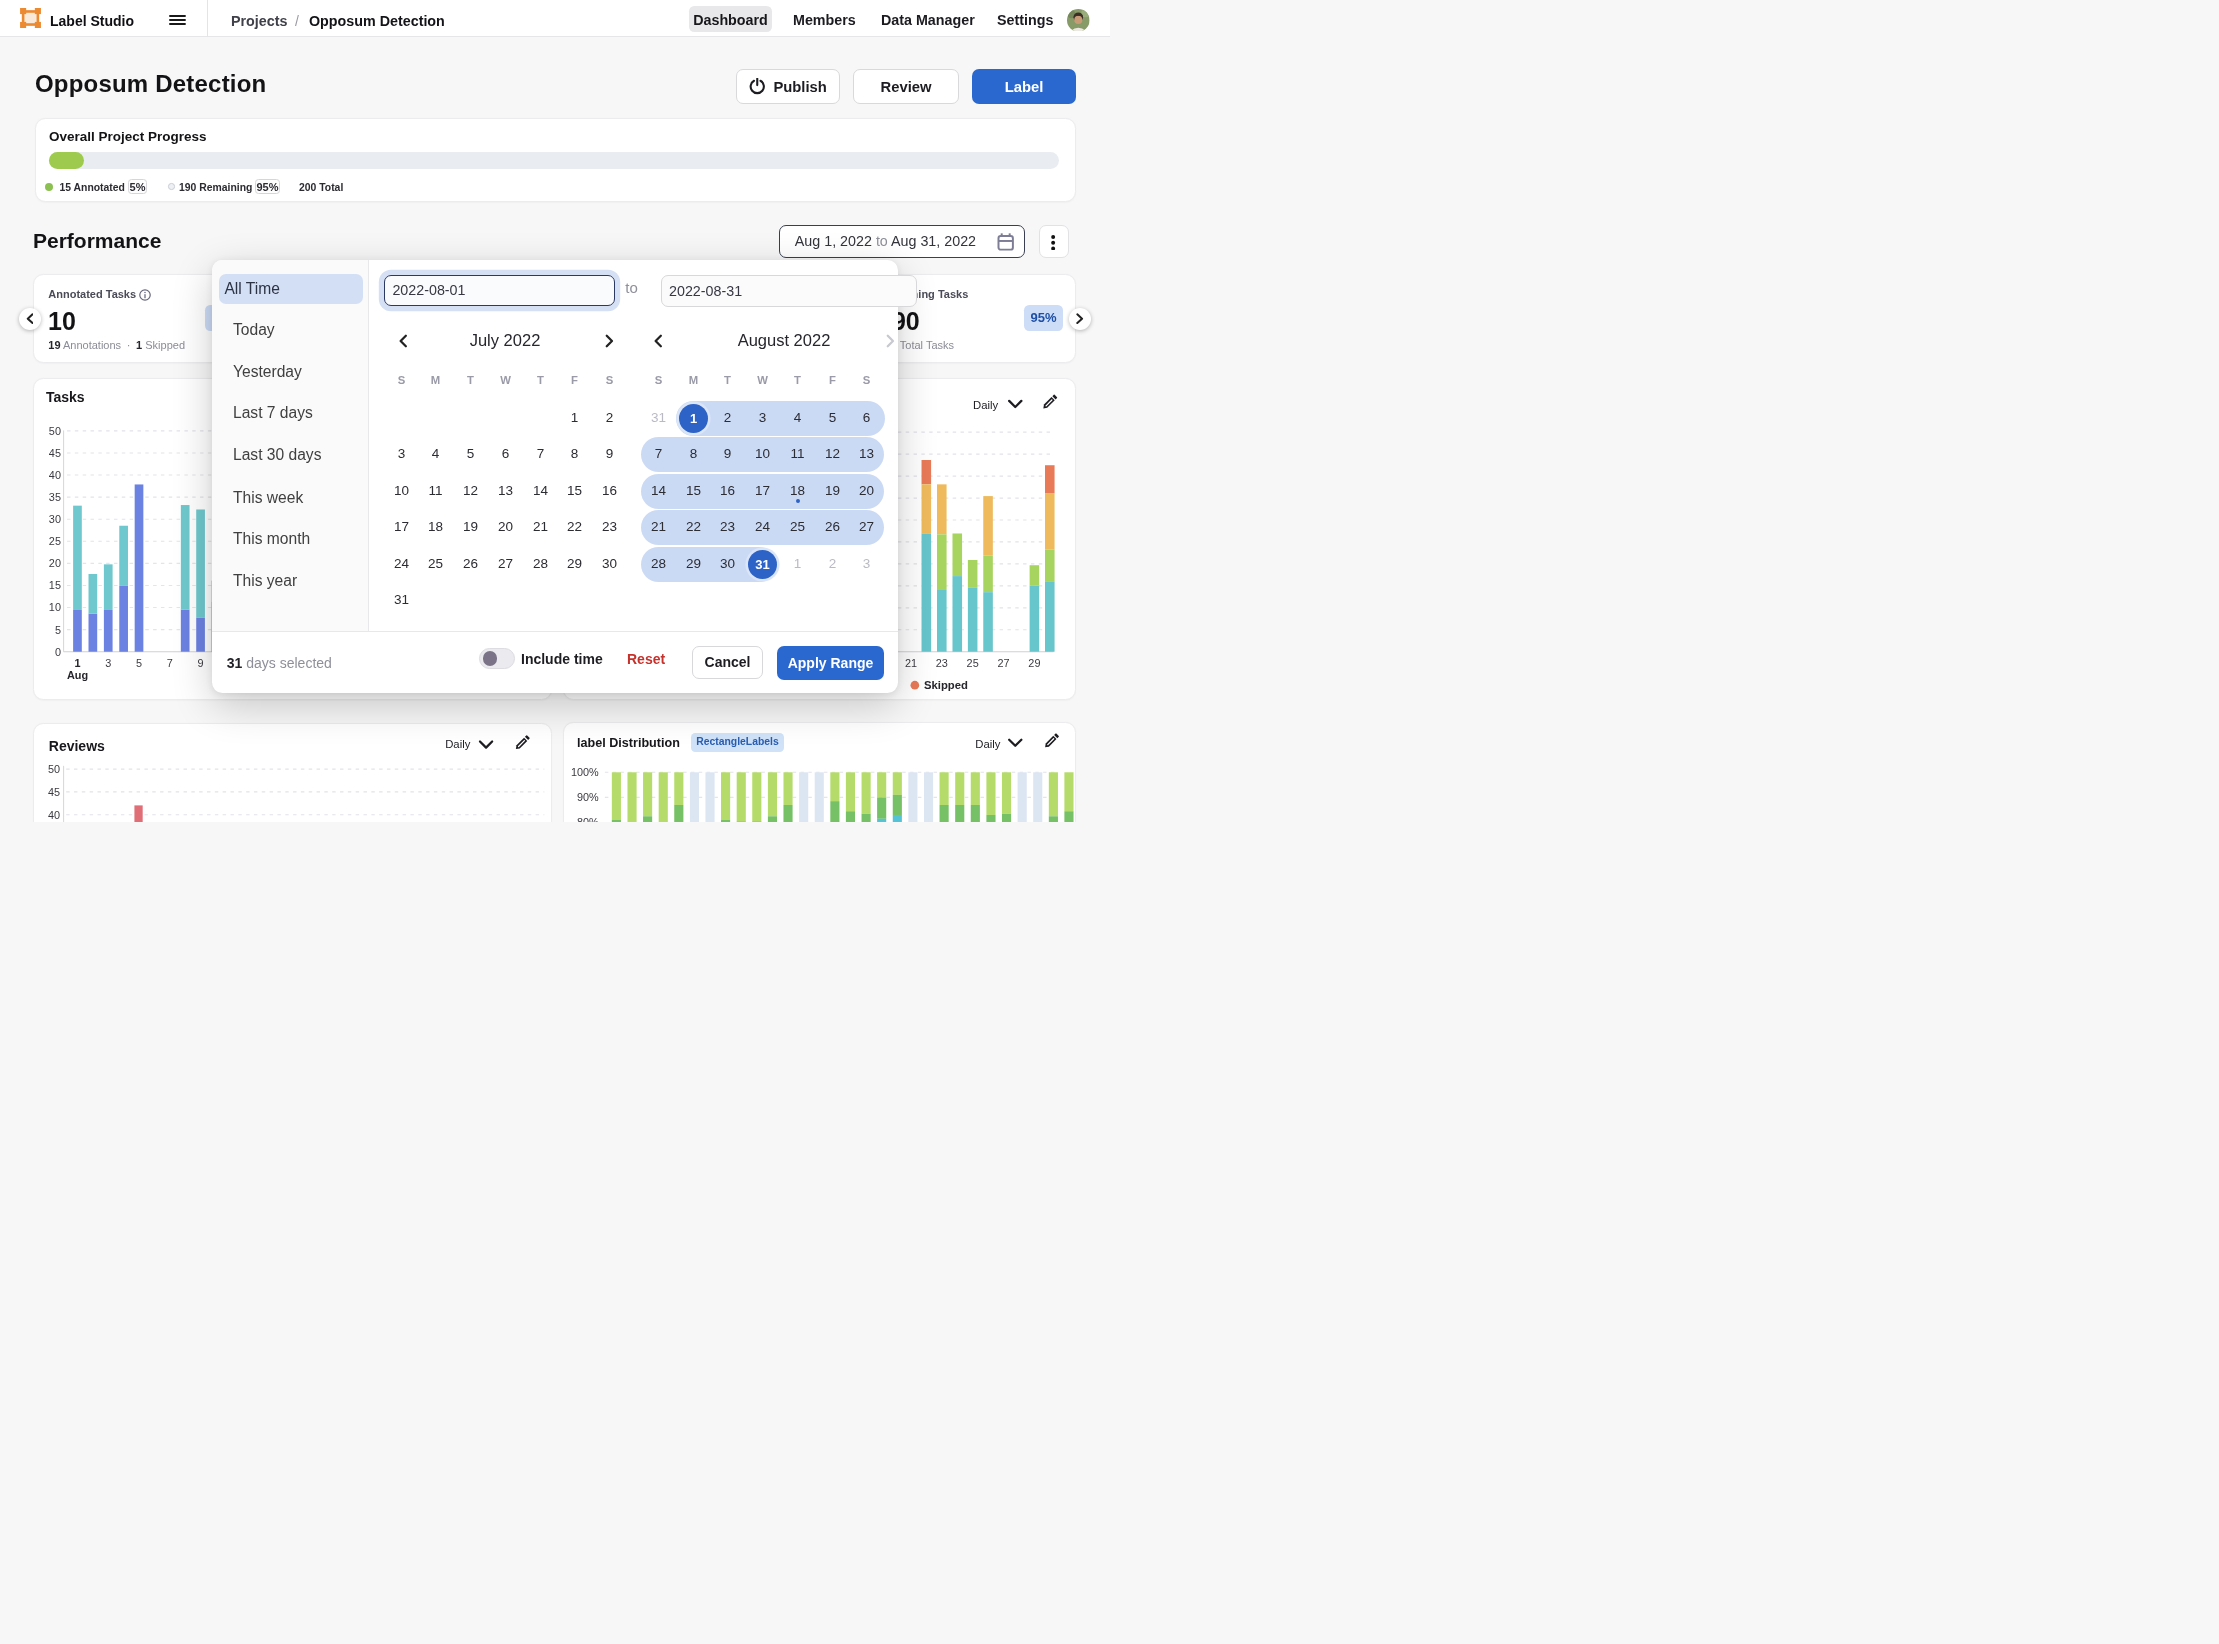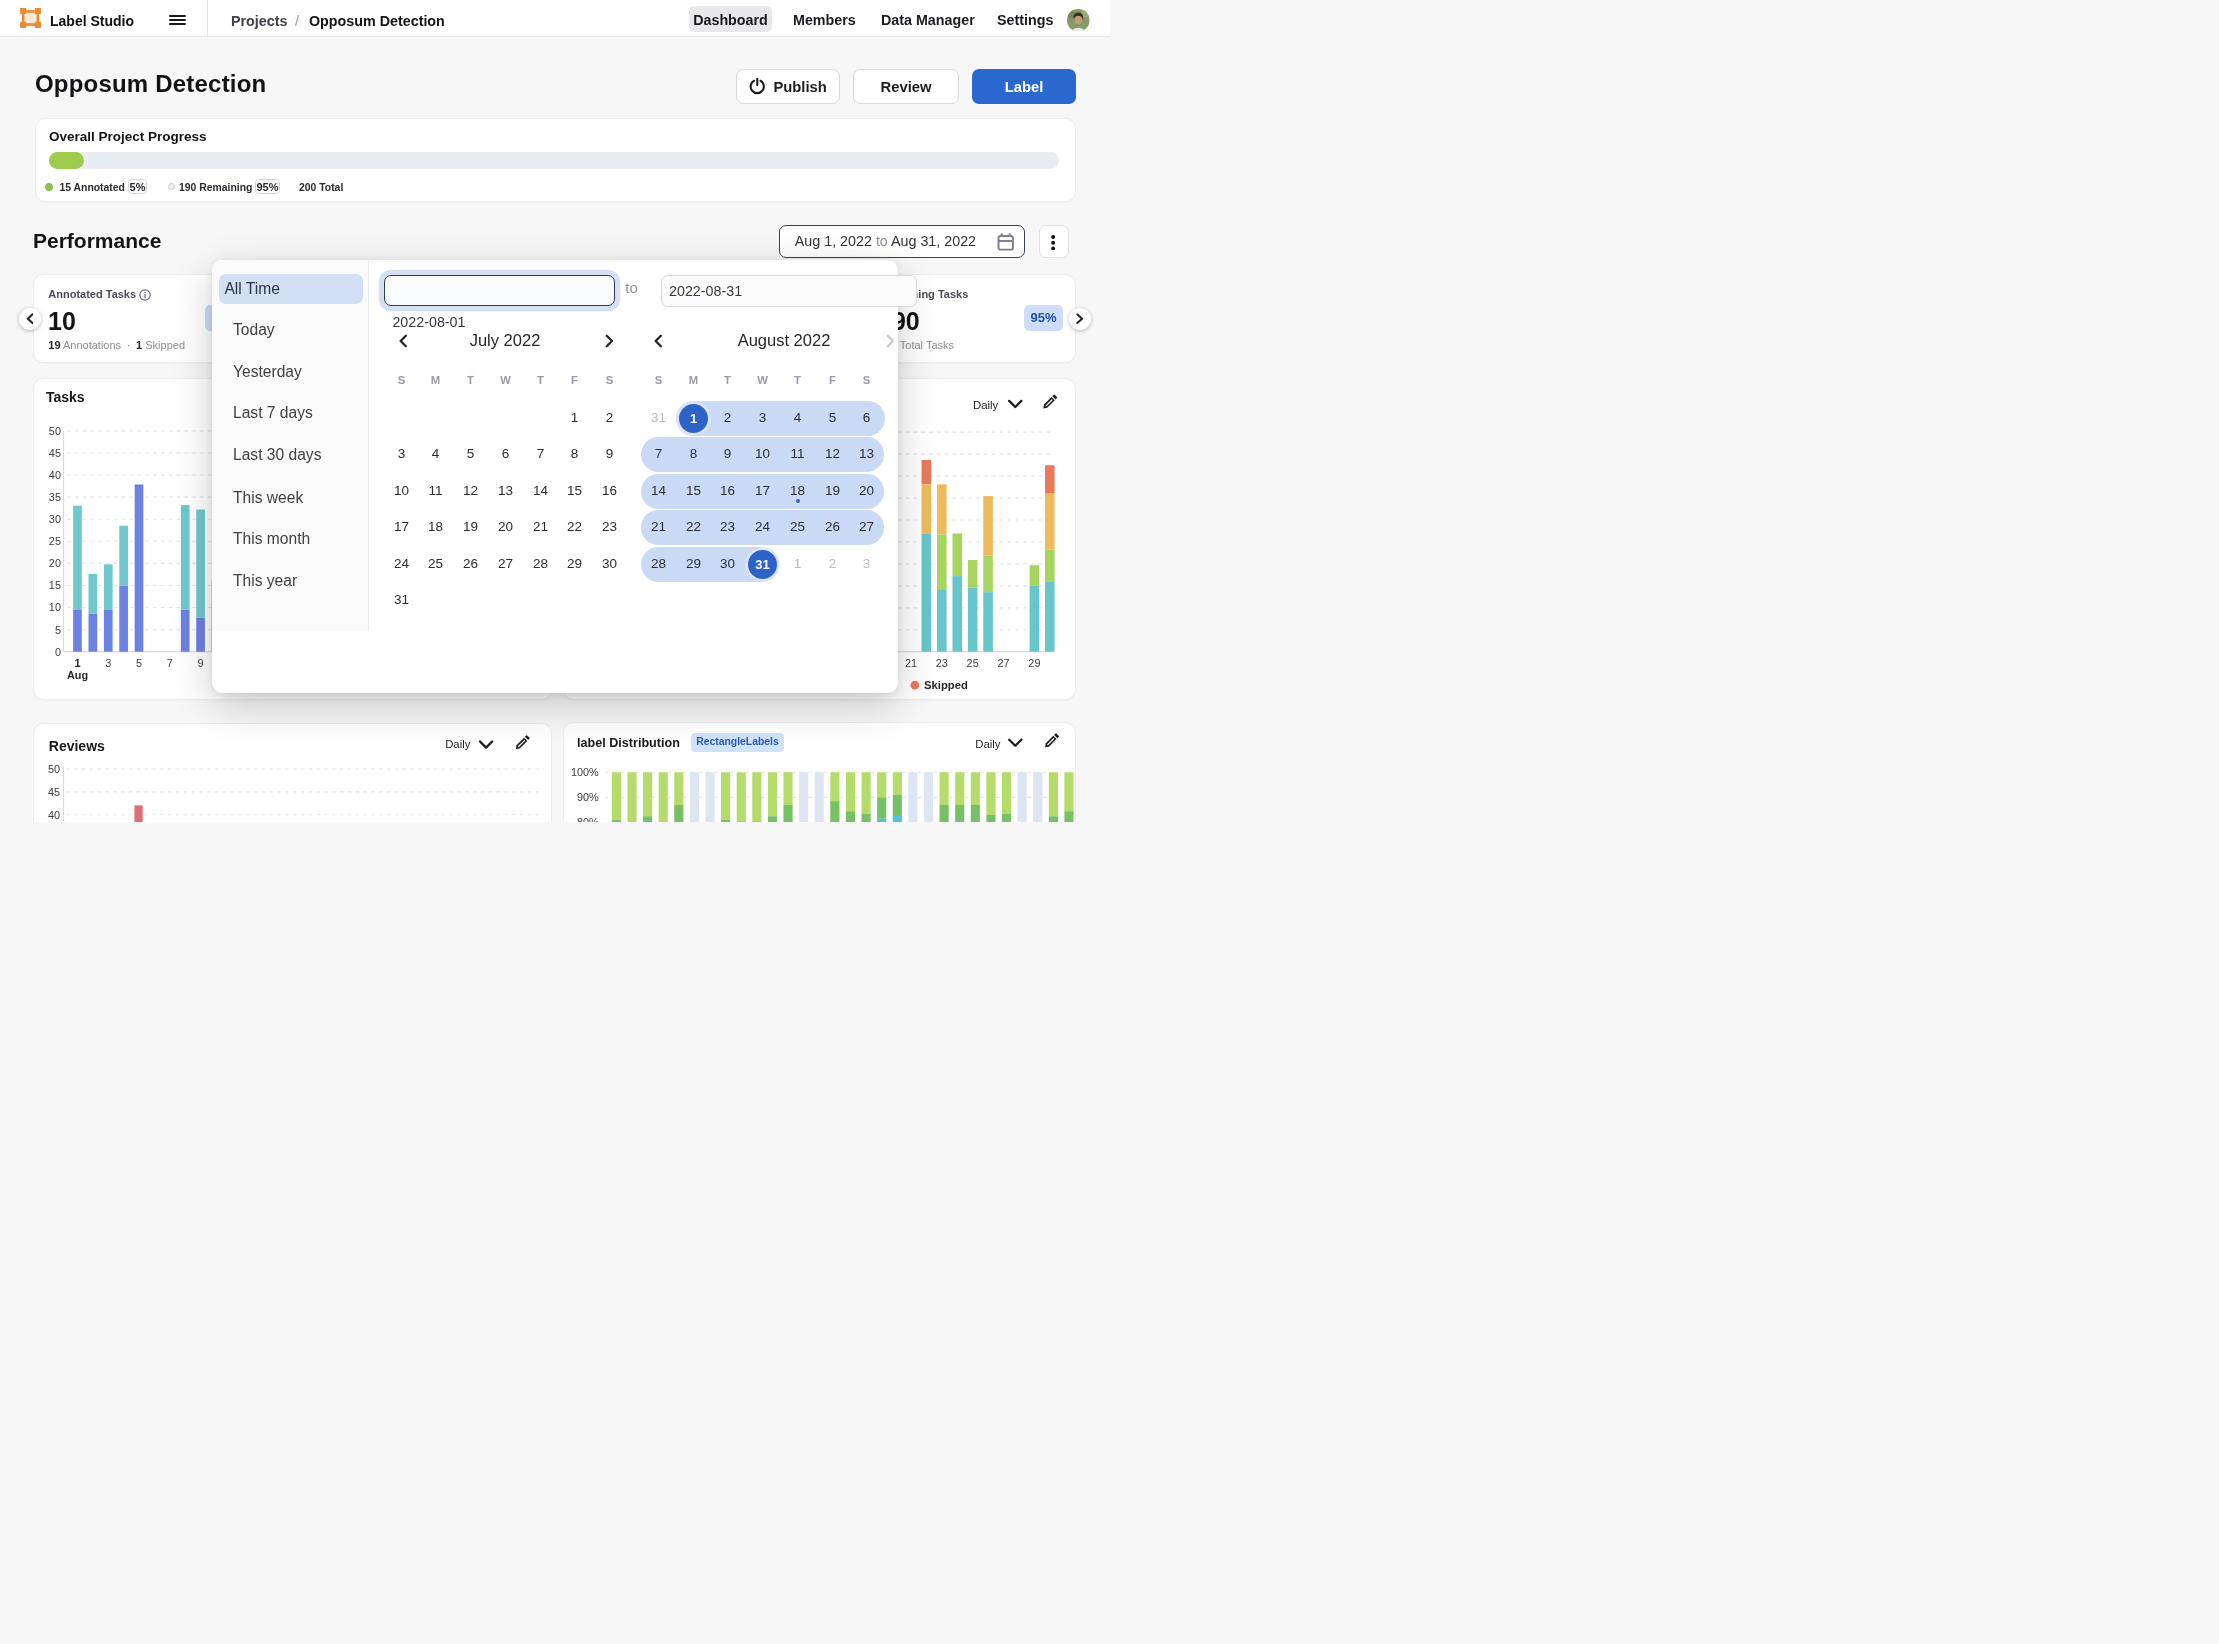--- a/index.html
+++ b/index.html
@@ -350,21 +350,21 @@
       <div id="alltime">All Time</div>
       <div class="sbitem" style="top:61px;">Today</div>
       <div class="sbitem" style="top:103px;">Yesterday</div>
       <div class="sbitem" style="top:144px;">Last 7 days</div>
       <div class="sbitem" style="top:186px;">Last 30 days</div>
       <div class="sbitem" style="top:229px;">This week</div>
       <div class="sbitem" style="top:270px;">This month</div>
       <div class="sbitem" style="top:312px;">This year</div>
     </div>
     <div class="abs" style="left:172px;top:14.8px;width:231px;height:31px;background:#fafbfc;border:1.7px solid #2c3a63;border-radius:7px;box-shadow:0 0 0 5.2px #d5e0f5;">
-  <div class="abs" style="left:7.4px;top:0;height:28px;line-height:28px;font-size:14.3px;color:#383844;margin-top:32px;">2022-08-01</div>
+  <div class="abs" style="left:7.4px;top:0;height:28px;line-height:28px;font-size:14.3px;color:#383844;">2022-08-01</div>
 </div>
 <div class="abs" style="left:409px;top:19px;width:21px;text-align:center;font-size:15px;color:#8f8f9a;">to</div>
 <div class="abs" style="left:441px;top:14.8px;width:256px;height:32px;background:#fbfbfc;border:0.9px solid #d8d8db;border-radius:7px;margin-left:8px;">
   <div class="abs" style="left:7px;top:0;height:30px;line-height:30px;font-size:14.3px;color:#383844;">2022-08-31</div>
 </div>
     <svg class="abs" style="left:186px;top:74px;" width="9.6" height="14" viewBox="0 0 11 16">
         <path d="M9 2 L3 8 L9 14" fill="none" stroke="#222" stroke-width="2.6" stroke-linecap="round" stroke-linejoin="round"></path>
       </svg>
     <div class="cmonth" style="left:206px;top:71px;">July 2022</div>
     <svg class="abs" style="left:393px;top:74px;" width="9.6" height="14" viewBox="0 0 11 16">
@@ -456,16 +456,26 @@
     <div class="dnum" style="left:637px;top:259px;">27</div>
     <div class="dnum" style="left:429px;top:296px;">28</div>
     <div class="dnum" style="left:464px;top:296px;">29</div>
     <div class="dnum" style="left:498px;top:296px;">30</div>
     <div class="dnum dmut" style="left:568px;top:296px;">1</div>
     <div class="dnum dmut" style="left:603px;top:296px;">2</div>
     <div class="dnum dmut" style="left:637px;top:296px;">3</div>
     <div class="dsel" style="left:467px;top:144px;">1</div>
     <div class="dsel" style="left:536px;top:290px;">31</div>
     <div class="abs" style="left:584px;top:239px;width:3.9px;height:3.9px;border-radius:50%;background:#2d62c6;"></div>
+    <div id="pfooter">
+      <div class="abs" style="left:14.8px;top:22.6px;font-size:14px;"><span style="font-weight:bold;color:#222228;">31</span> <span style="color:#8f8f9a;">days selected</span></div>
+      <div class="abs" style="left:267px;top:15.6px;width:36px;height:21px;background:#ebebef;border:0.9px solid #dcdce1;border-radius:10.4px;">
+        <div class="abs" style="left:2.6px;top:2.2px;width:14.8px;height:14.8px;border-radius:50%;background:#7b7488;"></div>
+      </div>
+      <div class="abs" style="left:309px;top:19px;font-size:14px;font-weight:bold;color:#1d1d22;">Include time</div>
+      <div class="abs" style="left:415px;top:19px;font-size:14px;font-weight:bold;color:#c5322c;">Reset</div>
+      <div class="abs" style="left:480px;top:14px;width:71px;height:33px;background:#fff;border:0.9px solid #d8d8db;border-radius:7px;text-align:center;line-height:31px;font-size:14px;font-weight:bold;color:#1c1c21;">Cancel</div>
+      <div class="abs" style="left:565px;top:14px;width:107px;height:34px;background:#2a68cf;border-radius:7px;text-align:center;line-height:34px;font-size:14px;font-weight:bold;color:#fff;">Apply Range</div>
+    </div>
   </div>
 
 </div>
 
 
 </body></html>

